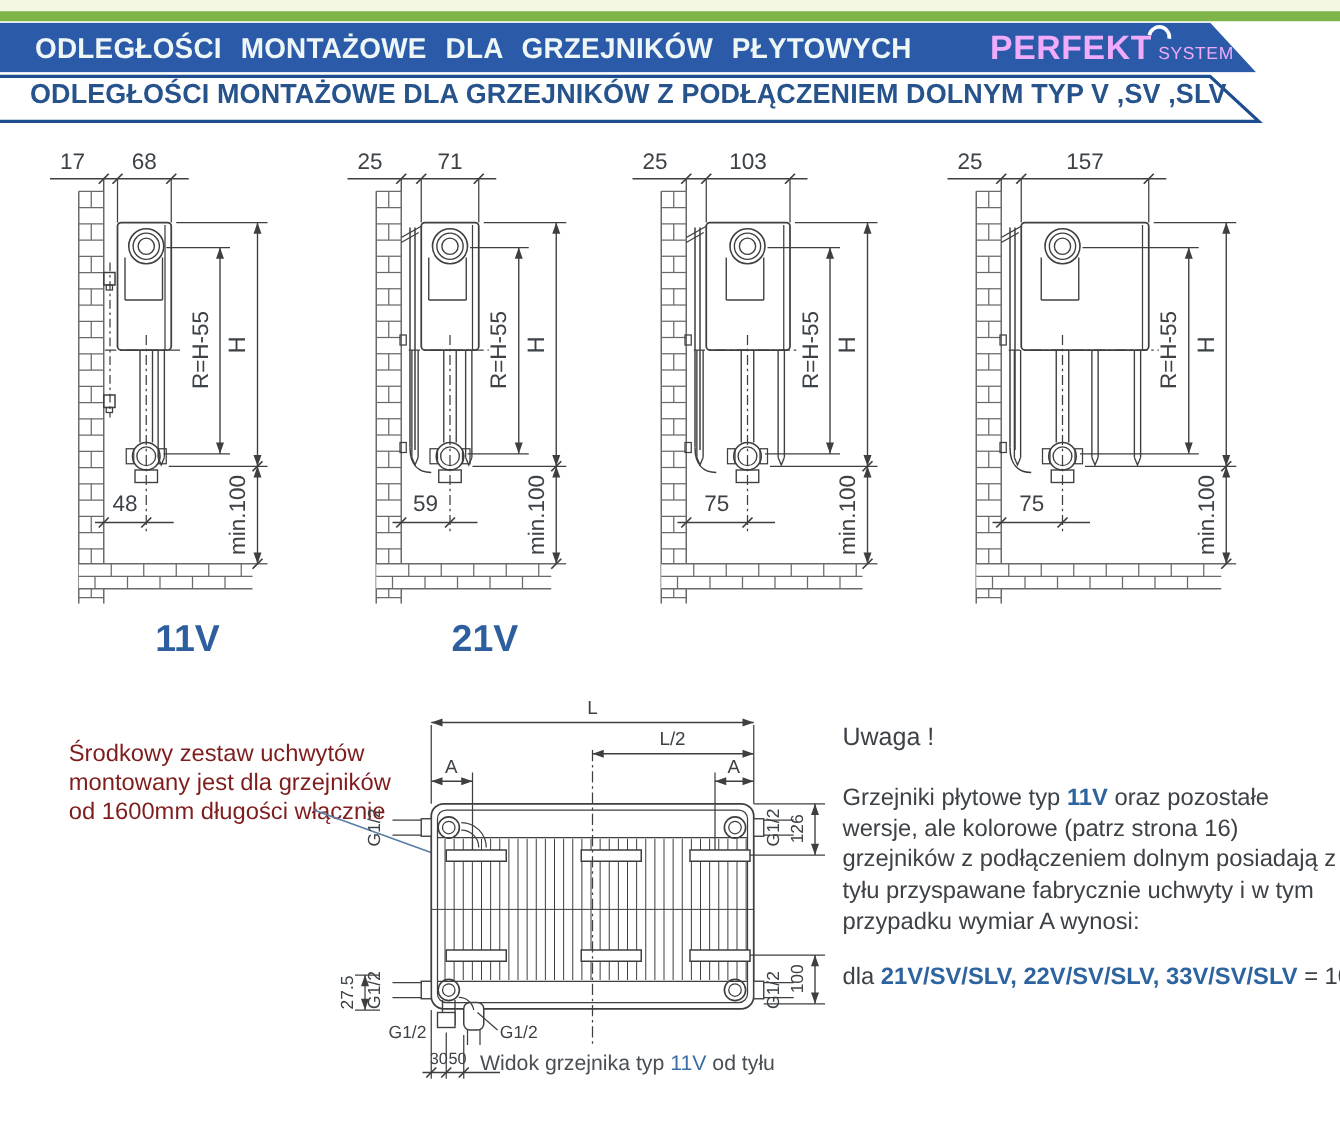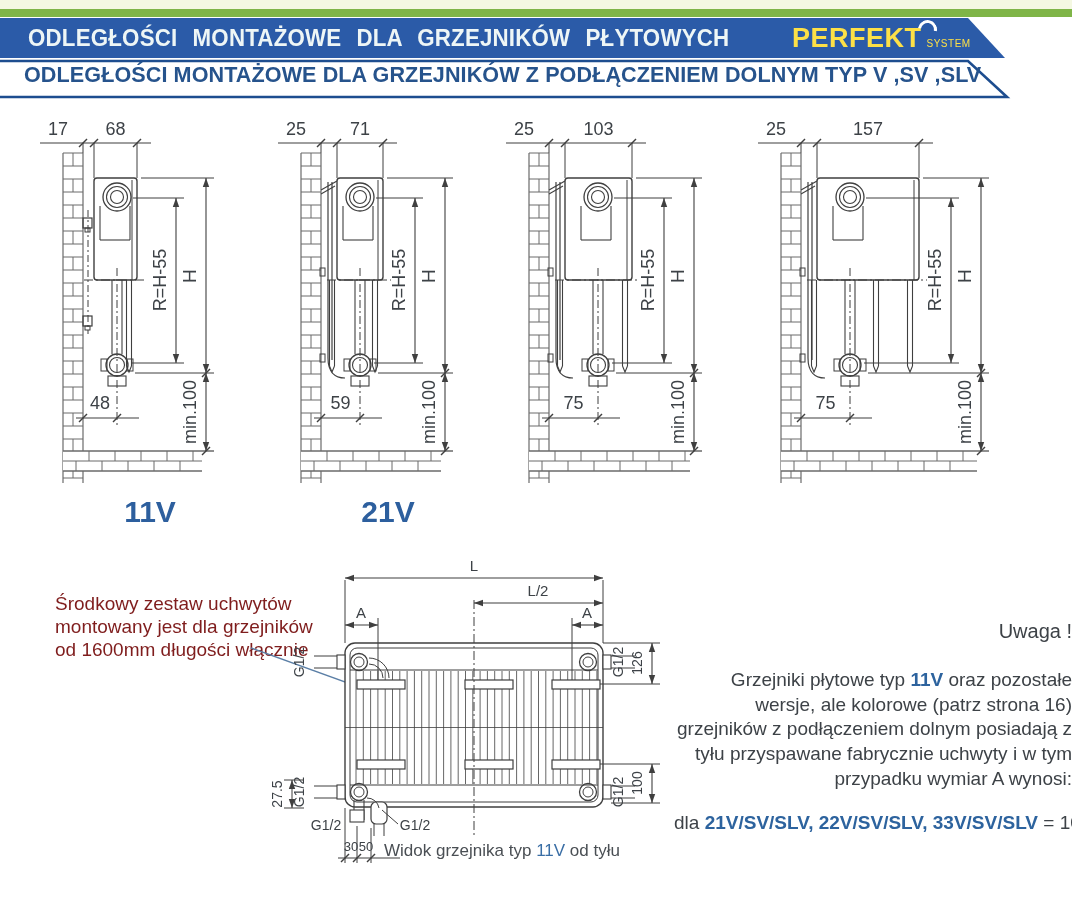--- a/index.html
+++ b/index.html
@@ -13,37 +13,37 @@
   .strip-green{position:absolute;left:0;top:9px;width:1072px;height:8px;background:#7fb548;}
   .banner-blue{
     position:absolute;left:0;top:18px;width:1010px;height:40px;background:#2b5ba8;
     clip-path:polygon(0 0,968px 0,1005px 100%,0 100%);
   }
   .banner-title{
     position:absolute;left:28px;top:0;line-height:40px;font-size:23px;font-weight:700;
     color:#eef6f6;letter-spacing:.2px;word-spacing:9px;white-space:nowrap;
     transform:scaleX(.97);transform-origin:left center;
   }
-  .logo{position:absolute;left:792px;top:5px;display:flex;align-items:baseline;color:#fde047;}
+  .logo{position:absolute;left:792px;top:5px;display:flex;align-items:baseline;color:#f0abfc;}
   .logo-main{font-size:27px;font-weight:800;letter-spacing:.5px;line-height:30px;}
   .logo-swoosh{position:relative;width:13px;height:13px;margin-left:-4px;top:-8px;
     border:3px solid #fff;border-radius:50%;border-left-color:transparent;border-bottom-color:transparent;
     transform:rotate(-35deg);display:inline-block;}
-  .logo-sub{font-size:10px;font-weight:400;letter-spacing:.5px;margin-left:-10px;}
+  .logo-sub{font-size:14px;font-weight:400;letter-spacing:.5px;margin-left:-10px;}
   .subbanner-text{
     position:absolute;left:24px;top:62px;width:960px;font-size:22px;font-weight:700;
     color:#26538c;white-space:nowrap;letter-spacing:.1px;transform:scaleX(.98);transform-origin:left center;
   }
   
   .diagram{position:absolute;top:118px;width:250px;}
   .diagram svg{display:block;}
   .type-label{width:224px;text-align:center;margin-top:12px;font-size:30px;font-weight:700;color:#2d5f9e;}
   
   .left-note{position:absolute;left:55px;top:592px;width:268px;font-size:19px;line-height:1.22;color:#7f1d1d;}
-  .right-note{position:absolute;left:674px;top:618px;width:398px;font-size:19px;line-height:1.3;color:#3d4247;text-align:right;}
+  .right-note{position:absolute;left:674px;top:577px;width:398px;font-size:19px;line-height:1.3;color:#3d4247;}
   .right-note .title{font-size:20px;margin-bottom:24px;}
   .right-note .para{margin-bottom:20px;}
   .right-note .dline{margin-top:7px;white-space:nowrap;}
   .blue-strong{color:#2d639e;font-weight:700;}
   .rear-caption{position:absolute;left:384px;top:841px;font-size:17px;color:#4a4f54;white-space:nowrap;}
   .rear-caption .blue-strong{font-weight:400;color:#3a6ea5;}
   .leader-svg{position:absolute;left:245px;top:640px;}
 </style>
 </head>
 <body>

